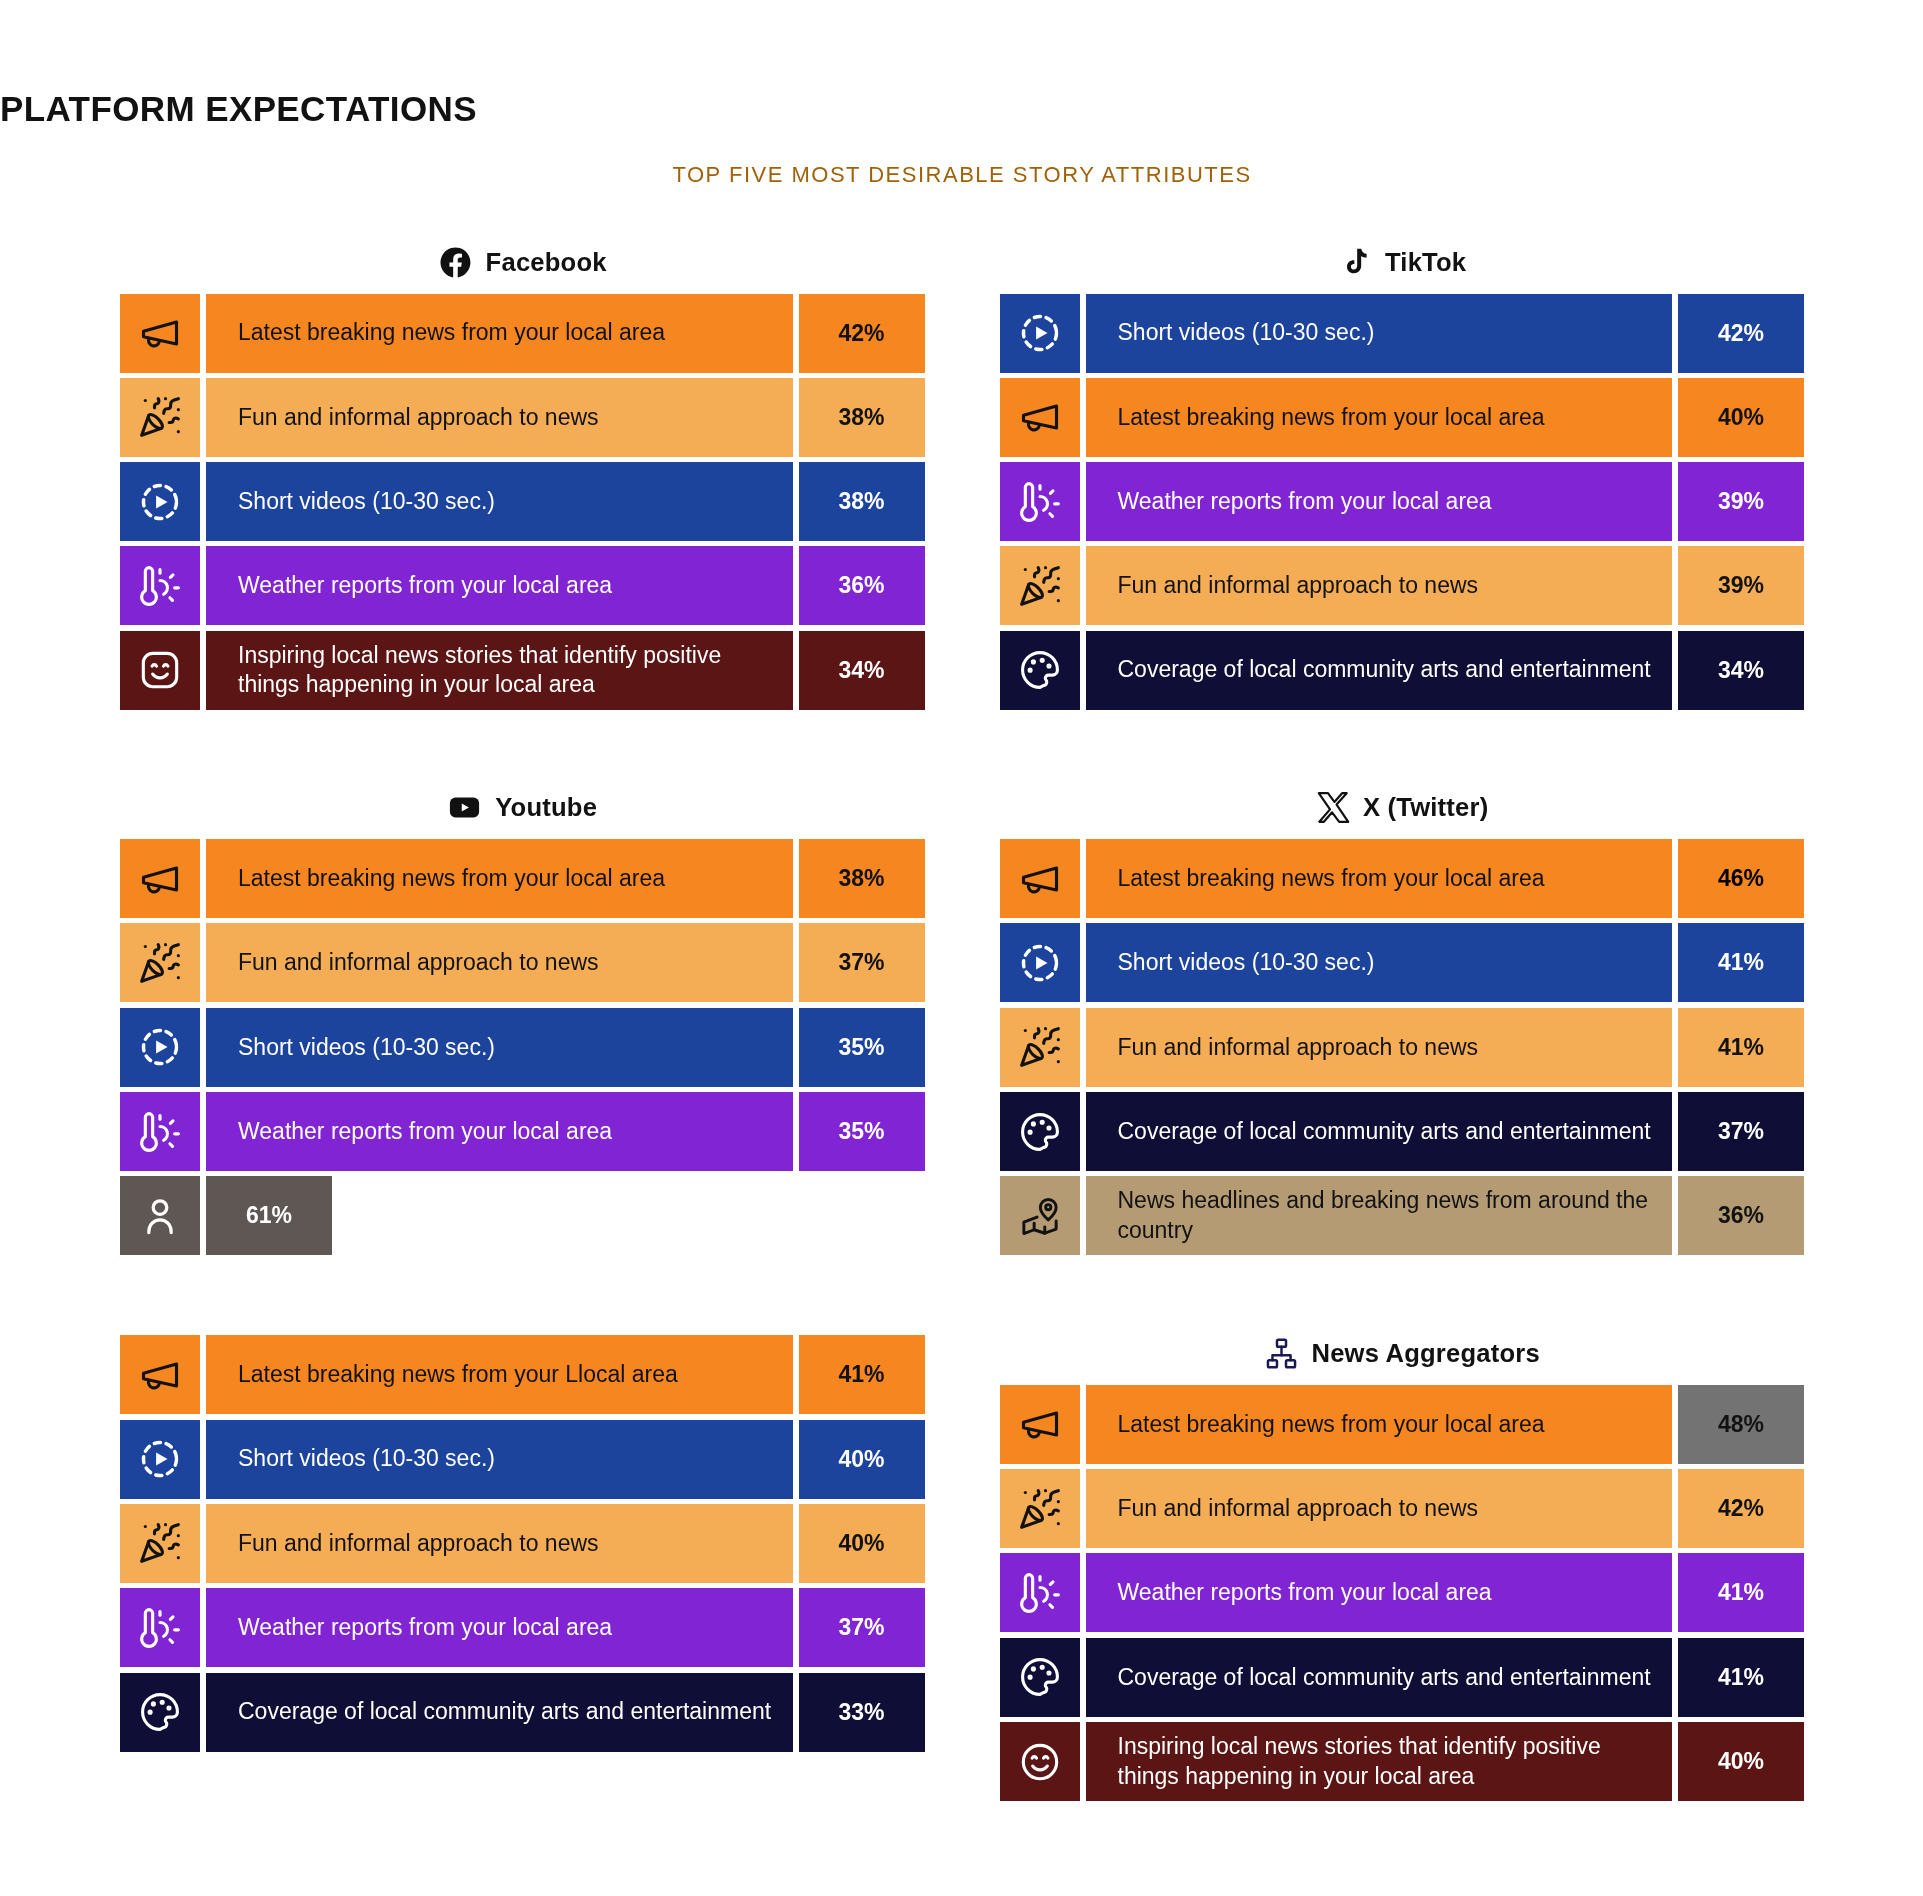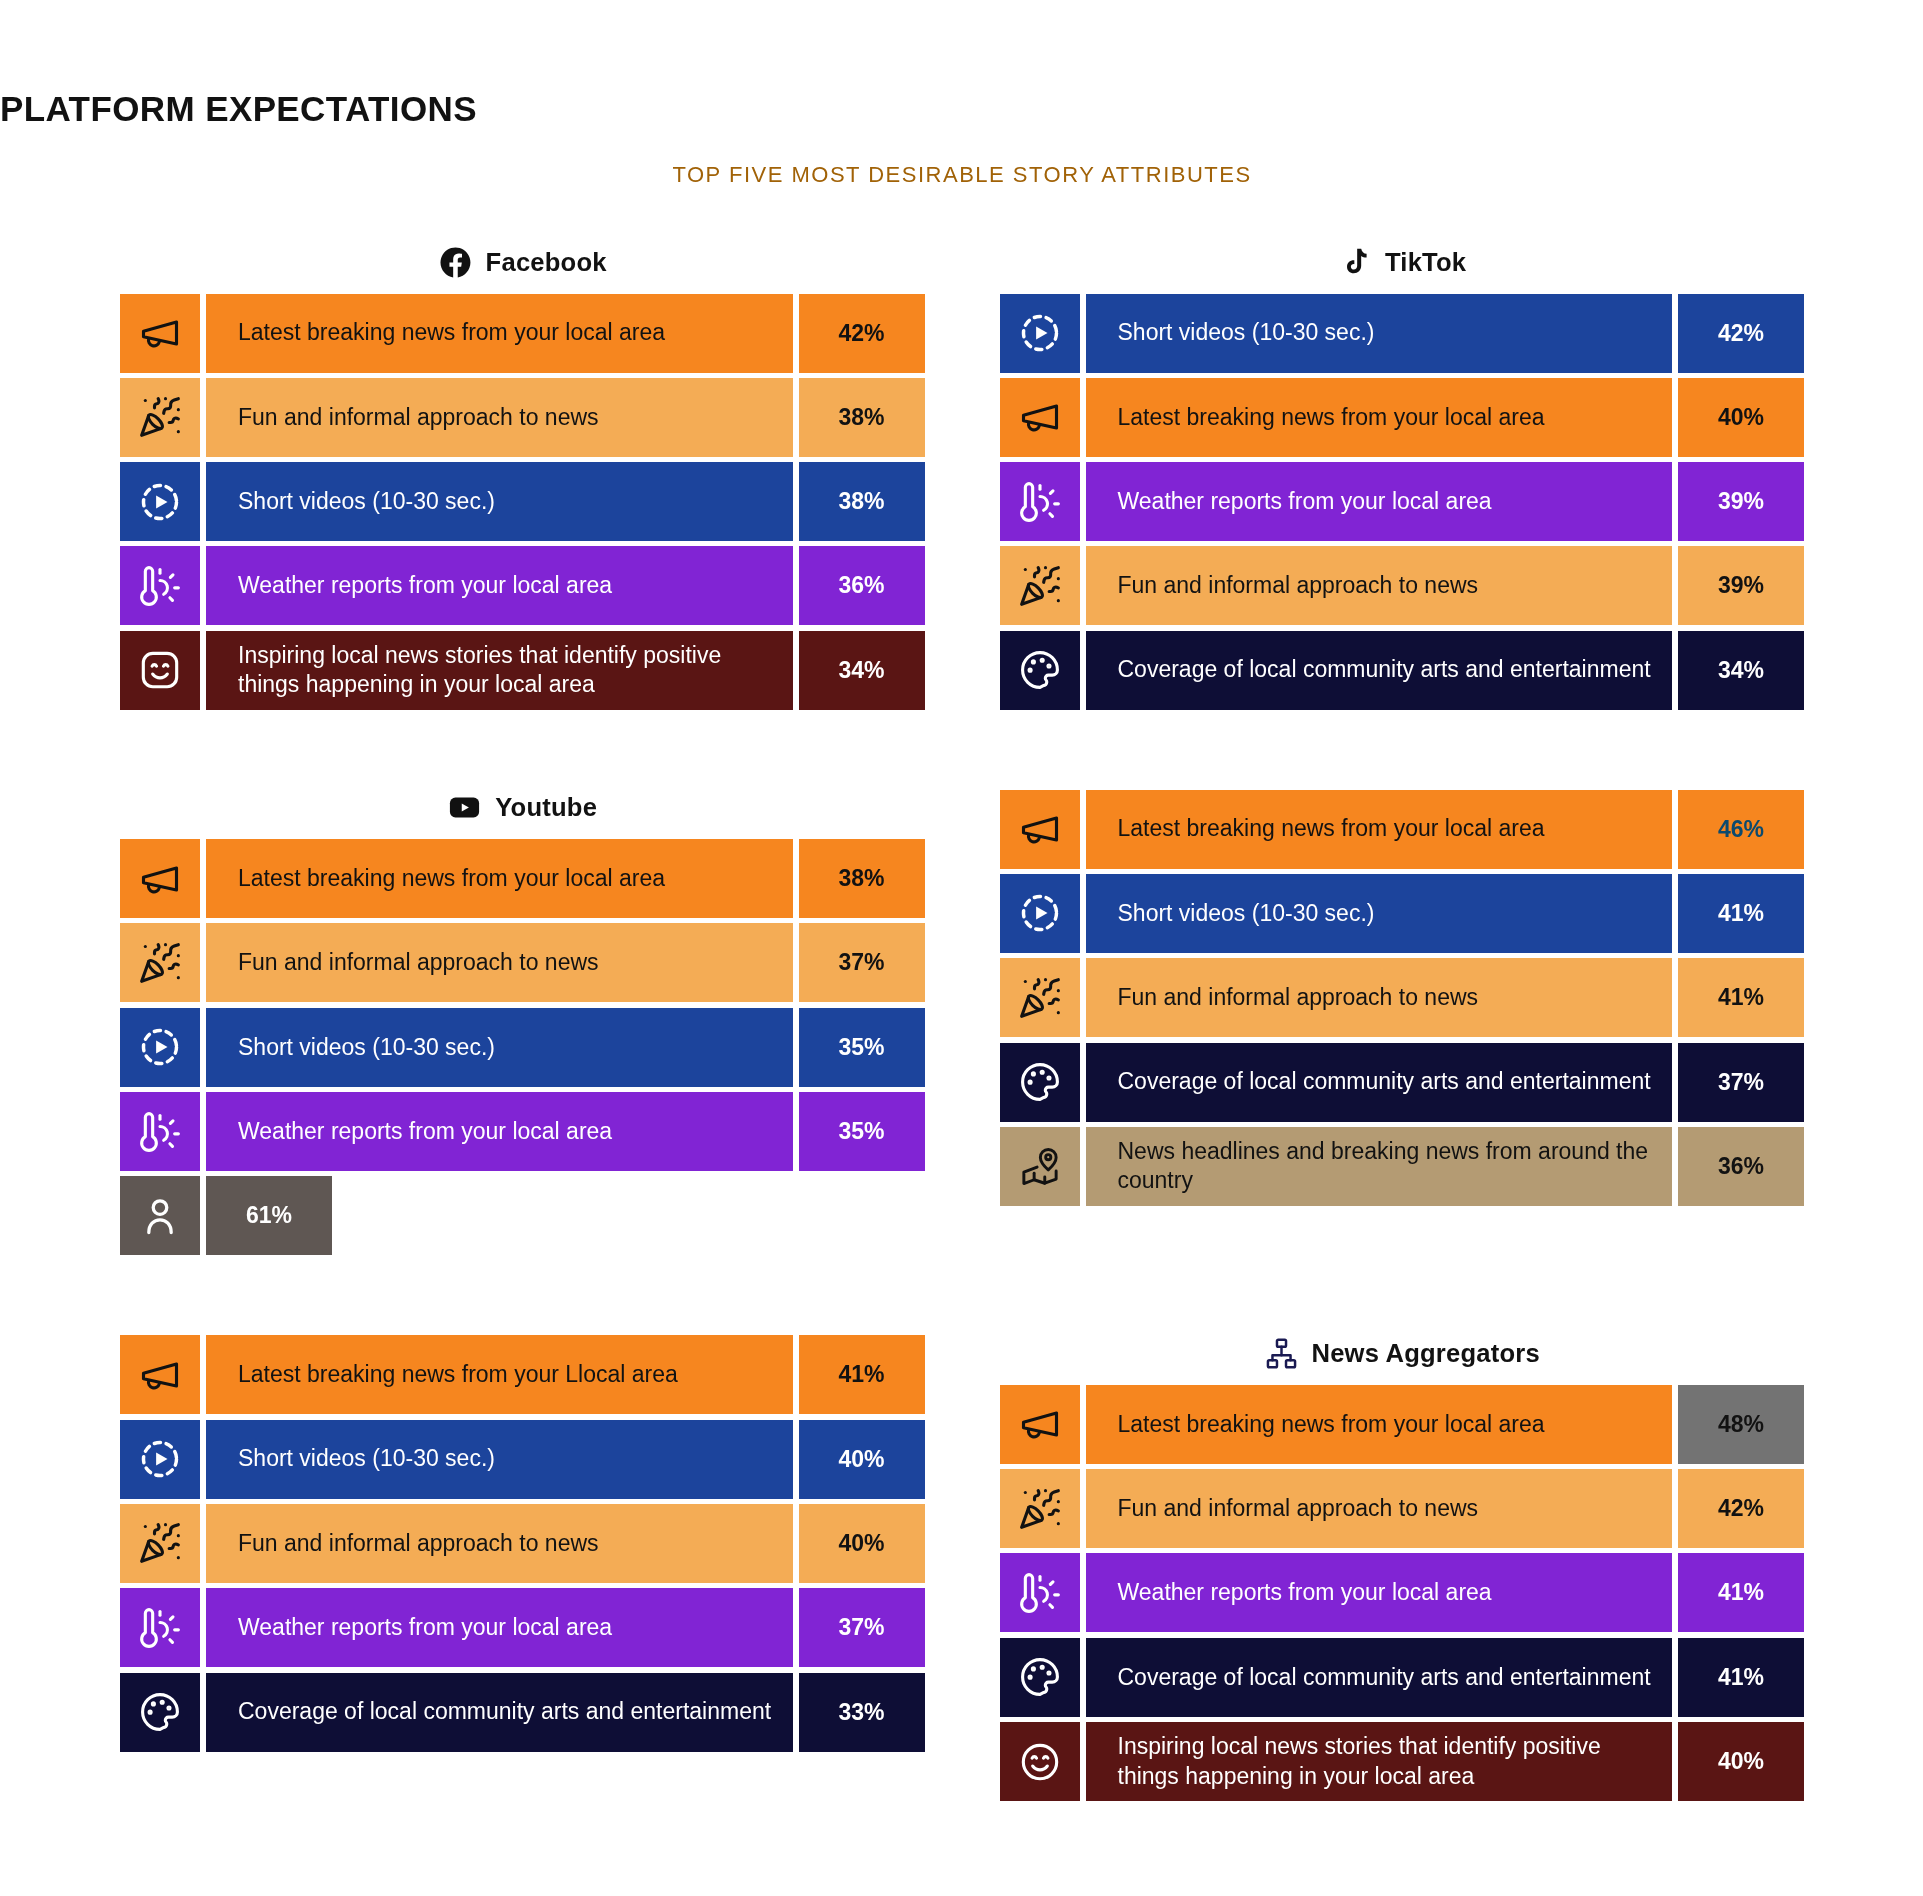--- a/index.html
+++ b/index.html
@@ -316,29 +316,35 @@
               <svg class="ricon" viewBox="0 0 24 24">
                 <use href="#sym-person"></use>
               </svg>
             </div>
             <div class="cell pcell" style="background: rgb(95, 87, 83); color: rgb(255, 255, 255);">61%</div>
           </div>
         </div>
     </section>
 
     <section class="platform">
+      <div class="phead">
+        <svg class="hicon" viewBox="0 0 24 24" style="color: rgb(17, 17, 17);">
+            <use href="#sym-x"></use>
+          </svg>
+        <h2>X (Twitter)</h2>
+      </div>
       <div class="rows">
           <div class="row">
             <div class="cell icell" style="background: rgb(246, 134, 31); color: rgb(18, 18, 18);">
               <svg class="ricon" viewBox="0 0 24 24">
                 <use href="#sym-megaphone"></use>
               </svg>
             </div>
             <div class="cell lcell" style="background: rgb(246, 134, 31); color: rgb(18, 18, 18);">Latest breaking news from your local area</div>
-            <div class="cell pcell" style="background: rgb(246, 134, 31); color: #0c4a6e;">46%</div>
+            <div class="cell pcell" style="background: rgb(246, 134, 31); color: #000000;">46%</div>
           </div>
           <div class="row">
             <div class="cell icell" style="background: rgb(28, 68, 156); color: rgb(255, 255, 255);">
               <svg class="ricon" viewBox="0 0 24 24">
                 <use href="#sym-play"></use>
               </svg>
             </div>
             <div class="cell lcell" style="background: rgb(28, 68, 156); color: rgb(255, 255, 255);">Short videos (10-30 sec.)</div>
             <div class="cell pcell" style="background: rgb(28, 68, 156); color: rgb(255, 255, 255);">41%</div>
           </div>

